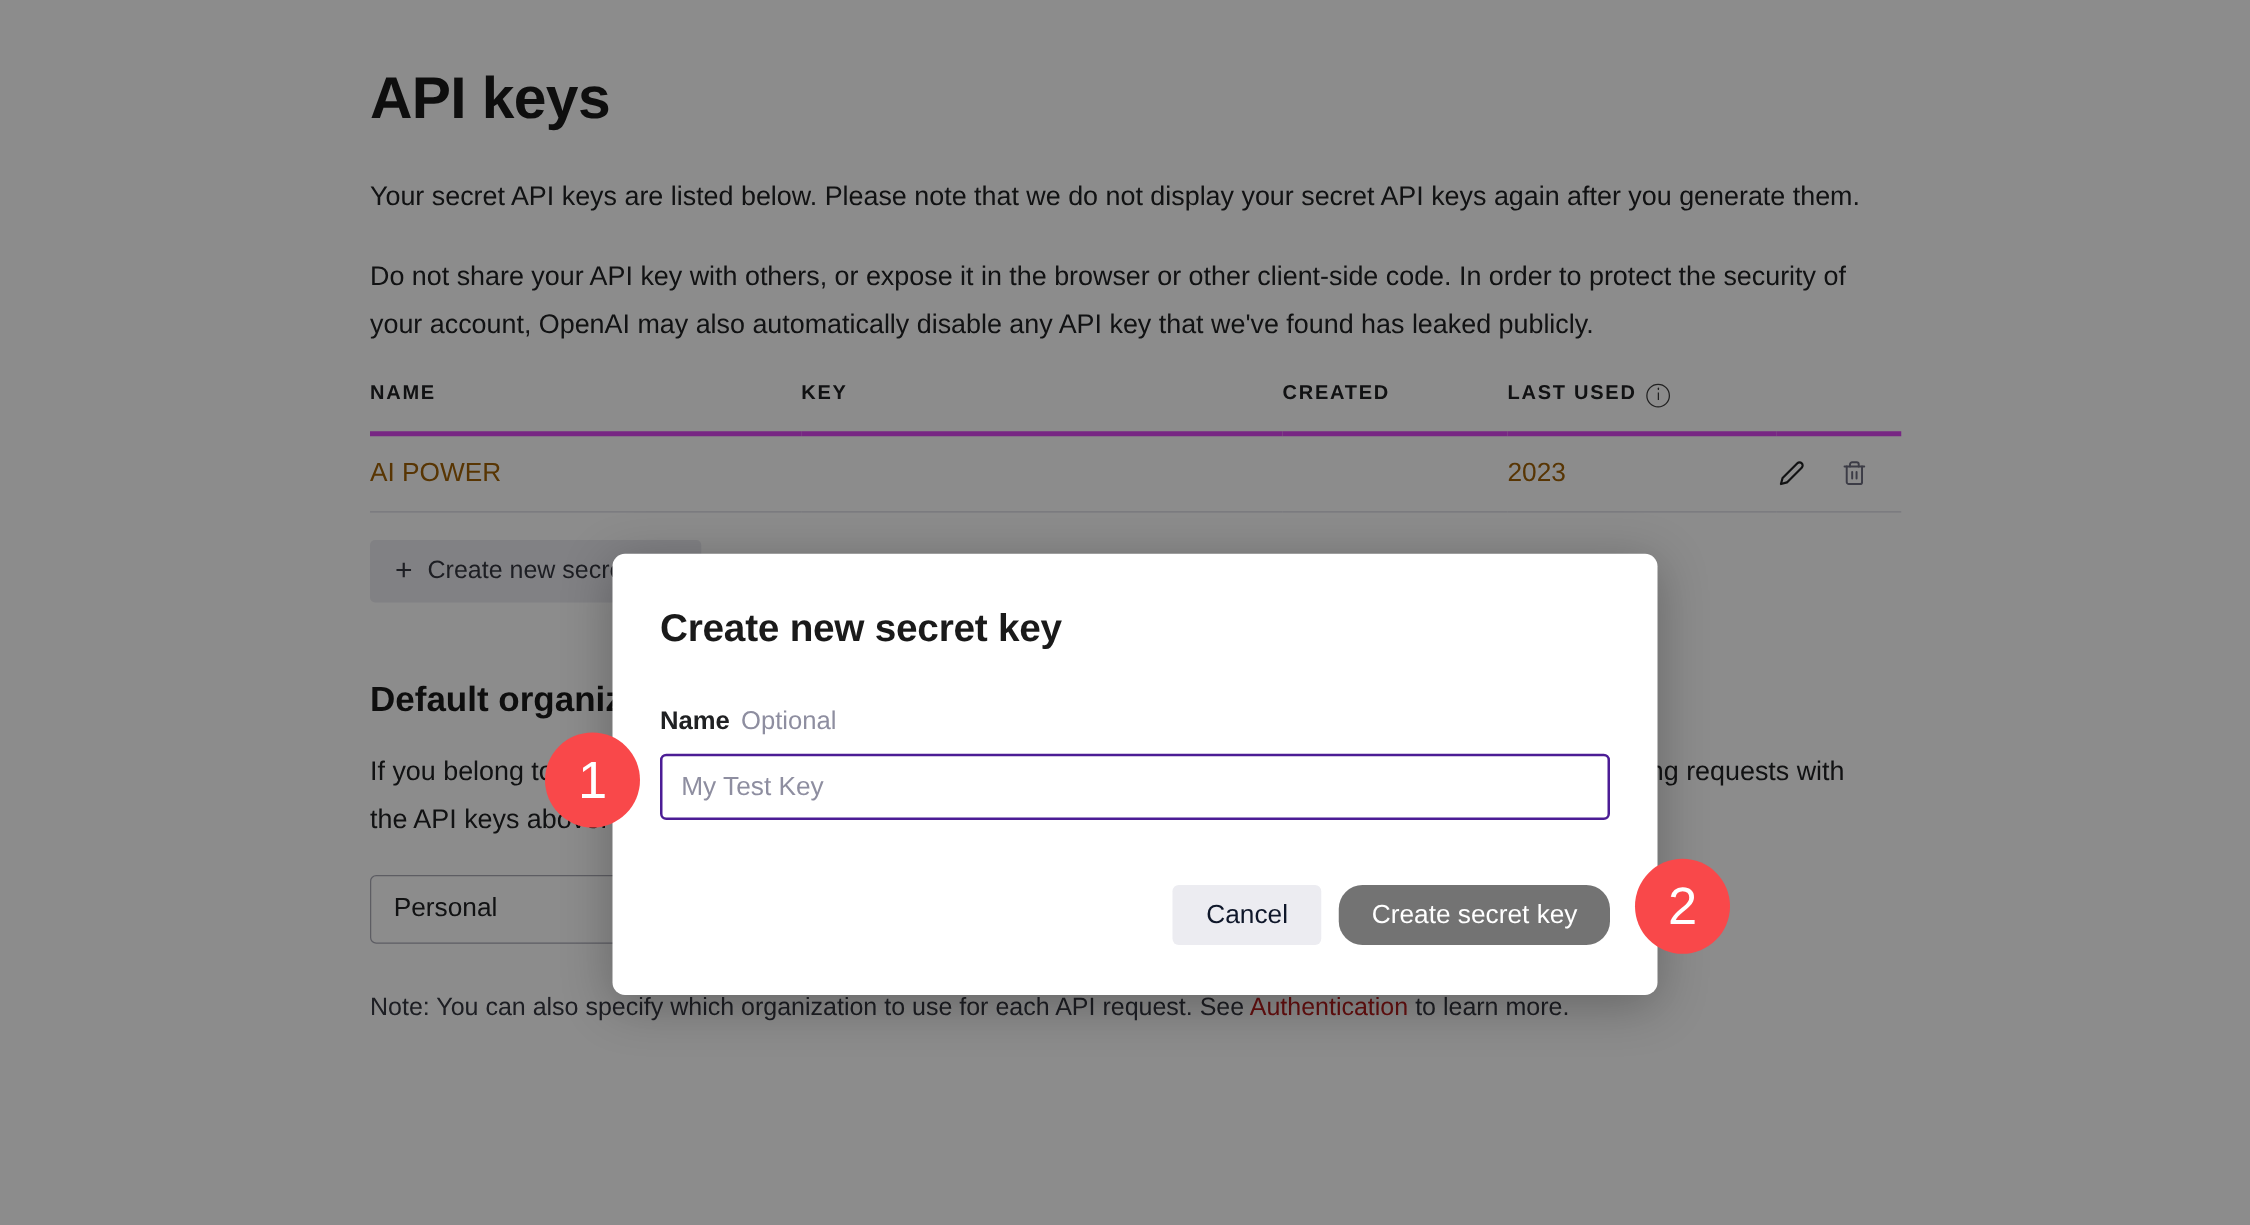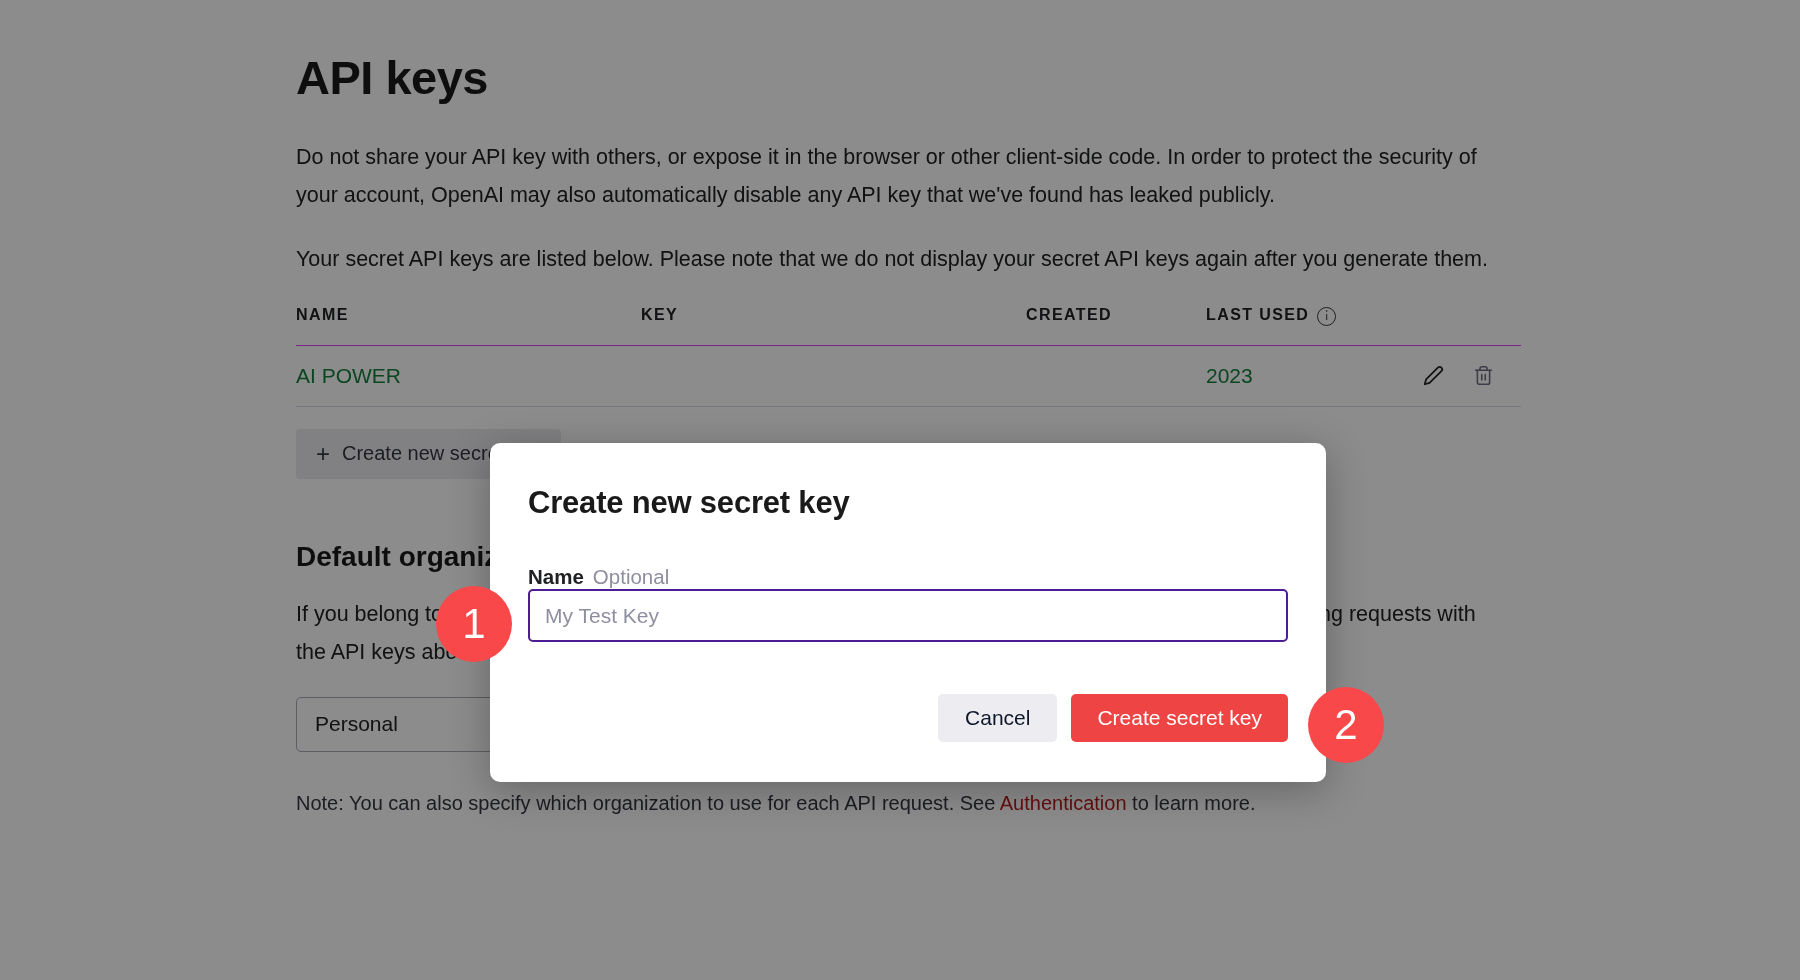--- a/index.html
+++ b/index.html
@@ -90,22 +90,22 @@
   .info-icon::after {
     content: "";
     position: absolute;
     left: 50%; top: 6px;
     width: 1.6px; height: 6px;
     background: #3b3b3b;
     transform: translateX(-50%);
   }
   .keys-table td {
     font-size: 21px;
-    color: #15803d;
-    border-top: 1px solid #d946ef;
+    color: #a16207;
+    border-top: 4px solid #d946ef;
     border-bottom: 1px solid #d9d9e3;
     padding: 18px 0;
     vertical-align: middle;
   }
   .col-name   { width: 345px; }
   .col-key    { width: 385px; }
   .col-created{ width: 180px; }
   .col-used   { width: 215px; }
   .col-act    { width: 100px; }
   .row-actions {
@@ -195,20 +195,21 @@
   }
   .modal-title {
     font-size: 31px;
     font-weight: 700;
     color: #1a1a1a;
     margin: 0 0 44px 0;
     letter-spacing: -0.2px;
   }
   .field-label {
     font-size: 20.5px;
+    margin-bottom: 14px;
   }
   .field-label .lbl-strong { font-weight: 700; color: #202123; }
   .field-label .lbl-optional { color: #8e8ea0; margin-left: 9px; }
 
   .name-input {
     width: 100%;
     box-sizing: border-box;
     height: 53px;
     border: 2px solid #4c1d95;
     border-radius: 5px;
@@ -235,23 +236,24 @@
     cursor: pointer;
     font-family: "Liberation Sans", sans-serif;
     height: 48px;
   }
   .btn-cancel {
     background: #ececf1;
     color: #0f172a;
     padding: 0 27px;
   }
   .btn-primary {
-    background: #ef4444;
+    background: #737373;
     color: #ffffff;
     padding: 0 26px;
+    border-radius: 19px;
   }
 
   
   .step-badge {
     position: absolute;
     width: 76px; height: 76px;
     border-radius: 50%;
     background: #f9484a;
     color: #ffffff;
     display: flex;
@@ -267,22 +269,22 @@
 </style>
 </head>
 <body>
 
 <div id="page-root">
 
   <div class="page-content">
 
     <h1 class="page-title">API keys</h1>
 
+    <p class="body-para">Your secret API keys are listed below. Please note that we do not display your secret API keys again after you generate them.</p>
     <p class="body-para">Do not share your API key with others, or expose it in the browser or other client-side code. In order to protect the security of your account, OpenAI may also automatically disable any API key that we've found has leaked publicly.</p>
-    <p class="body-para">Your secret API keys are listed below. Please note that we do not display your secret API keys again after you generate them.</p>
 
     <table class="keys-table">
       <thead>
         <tr>
           <th class="col-name">
             <span class="th-inner">
                 <span>NAME</span>
               </span>
           </th>
           <th class="col-key">

